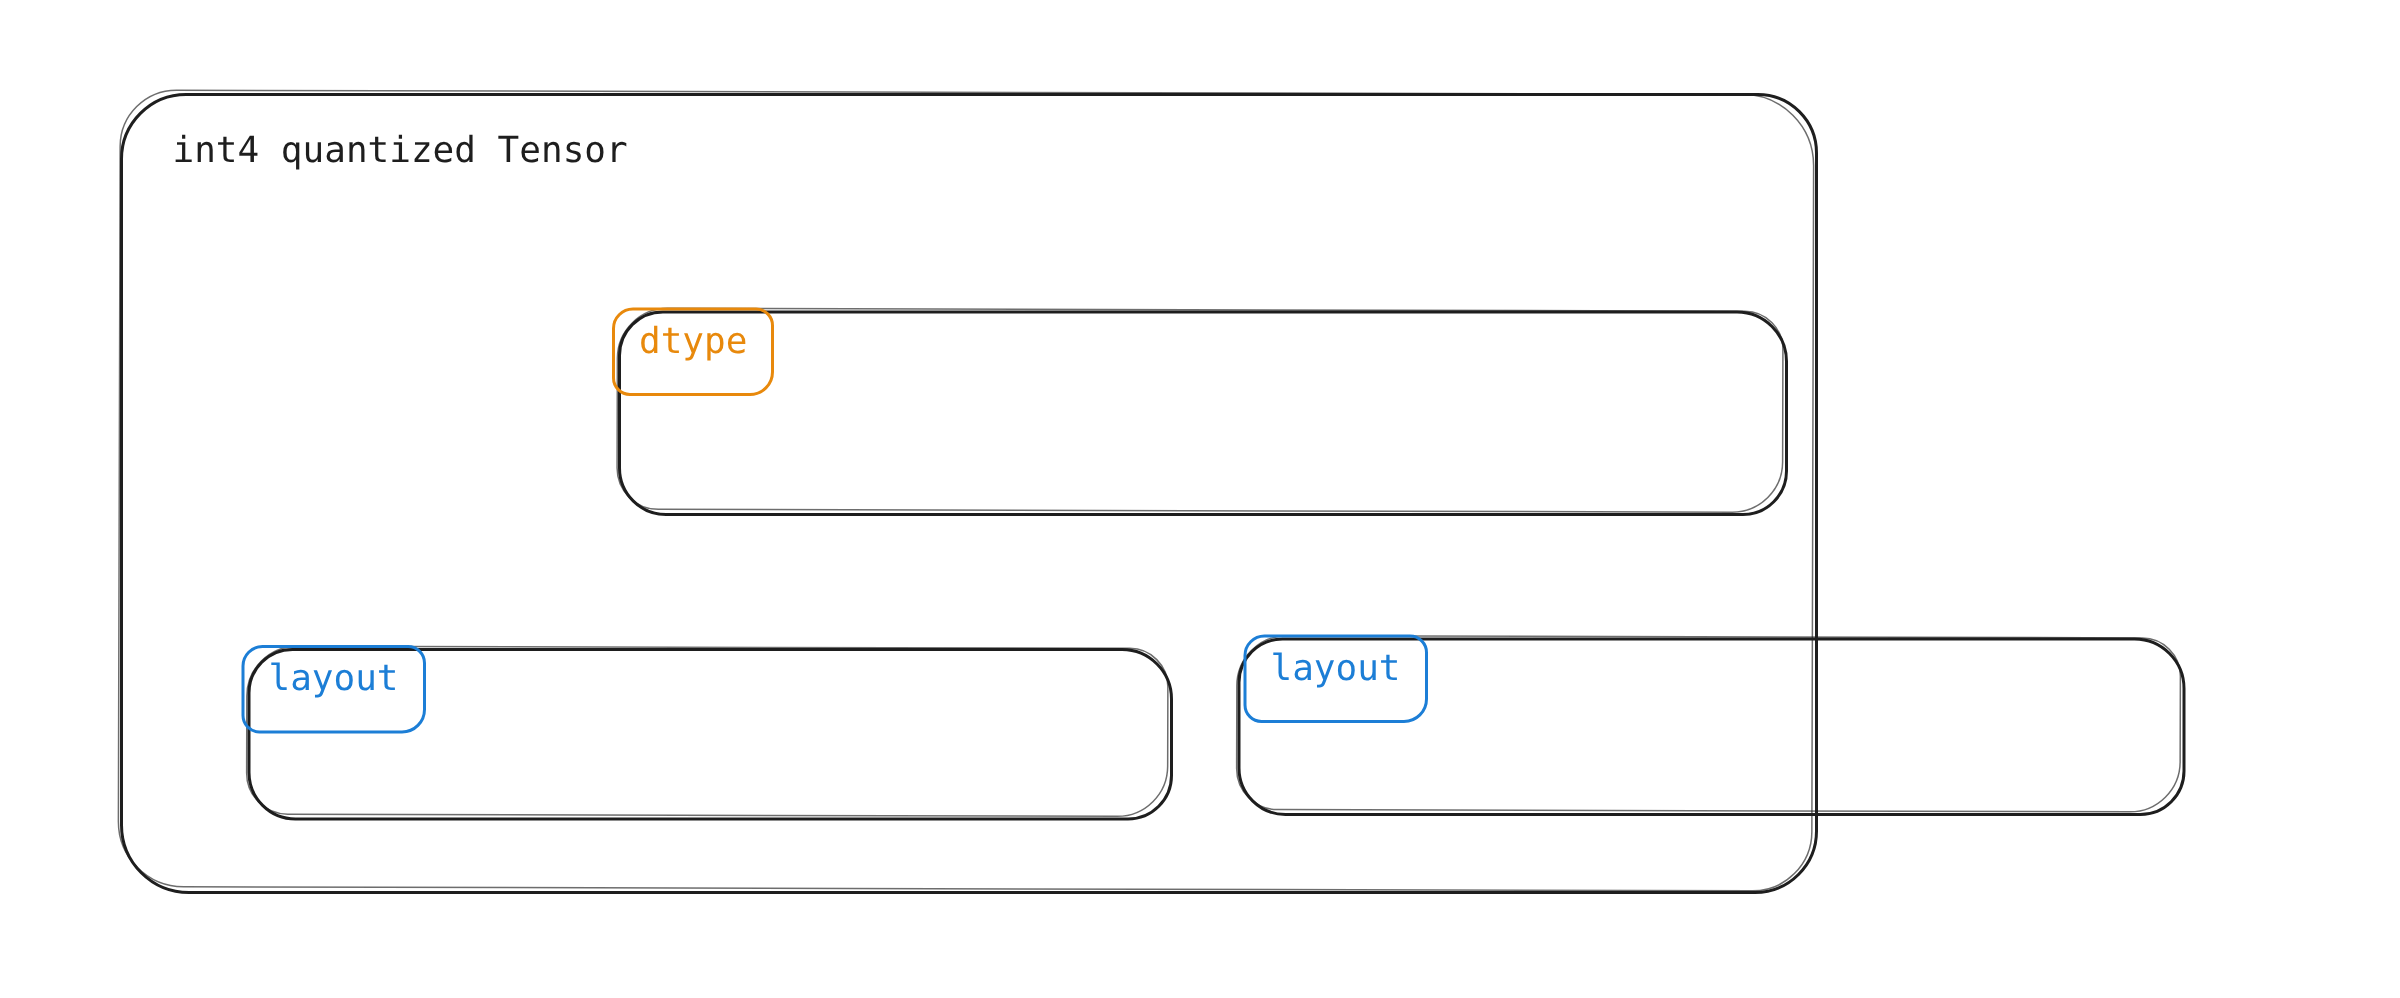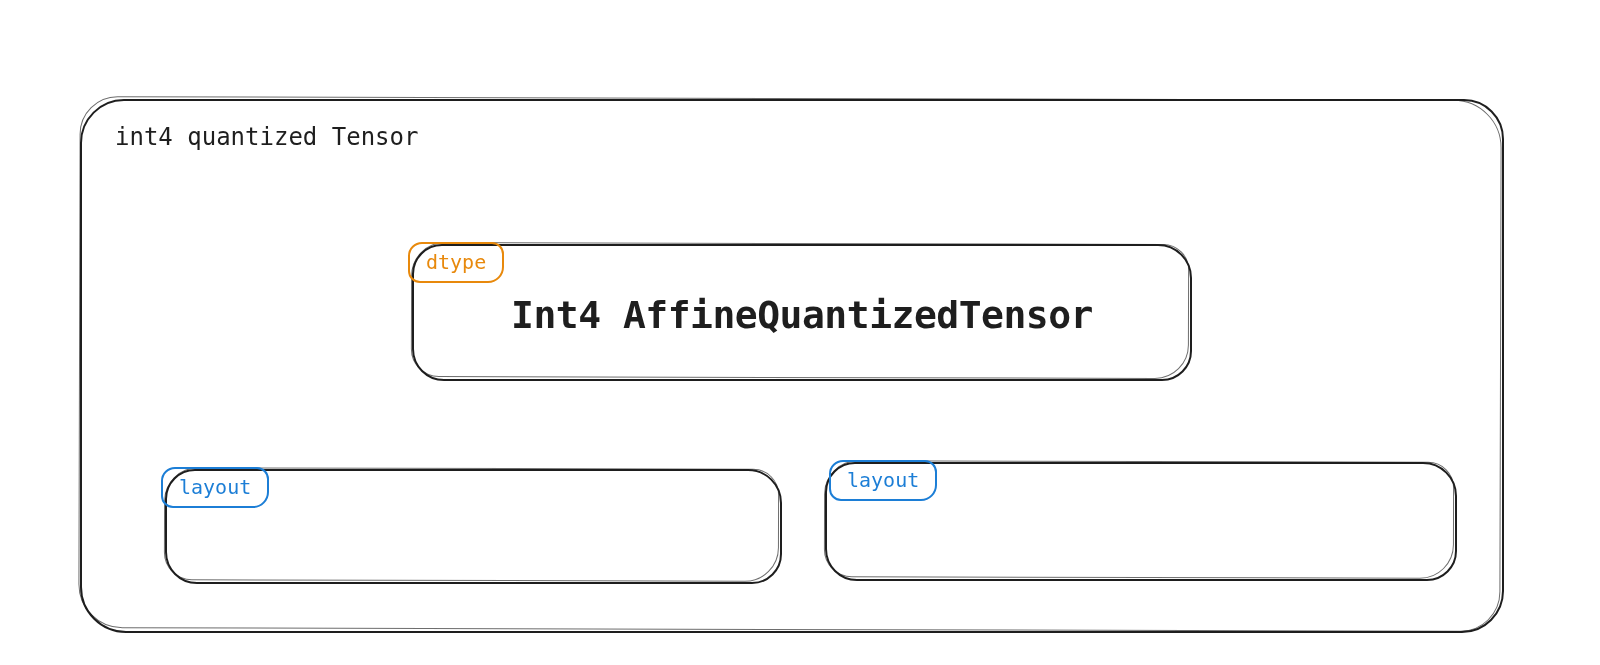--- a/index.html
+++ b/index.html
@@ -29,23 +29,22 @@
     position: absolute;
     inset: -3px 1px 1px -3px;
     border: 1.4px solid rgba(30,30,30,0.65);
     border-radius: var(--r2, 34px);
     transform: rotate(0.15deg);
     pointer-events: none;
   }
   .outer-box {
     left: 80px;
     top: 62px;
-    width: 1424px;
+    width: 1132px;
     height: 534px;
-    margin-top: 37px;
     --r1: 44px 40px 42px 46px;
     --r2: 38px 48px 40px 44px;
   }
   .outer-label {
     position: absolute;
     left: 33px;
     top: 21px;
     font-size: 24px;
     line-height: 1.25;
     letter-spacing: 0px;
@@ -82,22 +81,22 @@
     left: 743px;
     top: 361px;
     width: 632px;
     height: 119px;
   }
   .badge {
     position: absolute;
     box-sizing: border-box;
     top: -4px;
     left: -6px;
-    padding: 8px 16px 9px;
-    font-size: 20px;
+    padding: 8px 16px 23px;
+    font-size: 24px;
     line-height: 1;
     background: transparent;
     border-width: 2.2px;
     border-style: solid;
     border-radius: 14px 12px 16px 12px;
     white-space: pre;
     z-index: 2;
   }
   .badge-orange {
     color: var(--orange, #e8890c);
@@ -113,21 +112,20 @@
 <body>
 
 <div class="canvas">
 
   <div class="sketch outer-box">
 
     <div class="outer-label">int4 quantized Tensor</div>
 
     <div class="sketch node node-dtype">
       <span class="badge badge-orange">dtype</span>
-      <span class="node-label">Int4 AffineQuantizedTensor</span>
     </div>
 
     <div class="sketch node node-layout-1">
       <span class="badge badge-blue">layout</span>
     </div>
 
     <div class="sketch node node-layout-2">
       <span class="badge badge-blue">layout</span>
     </div>
 

